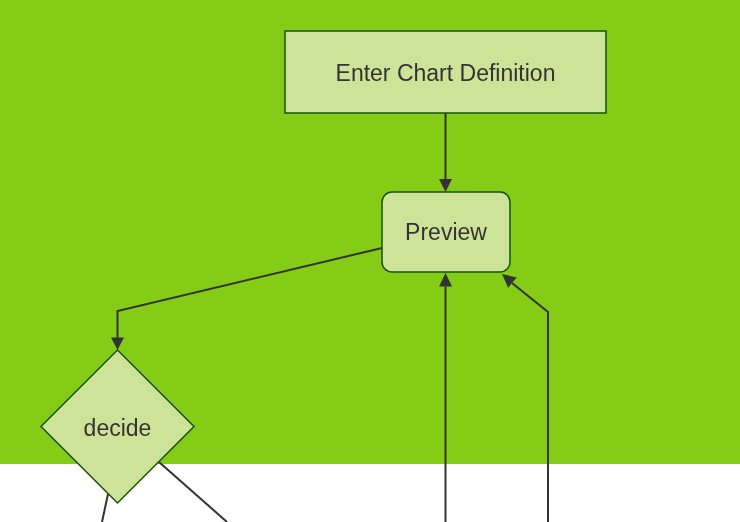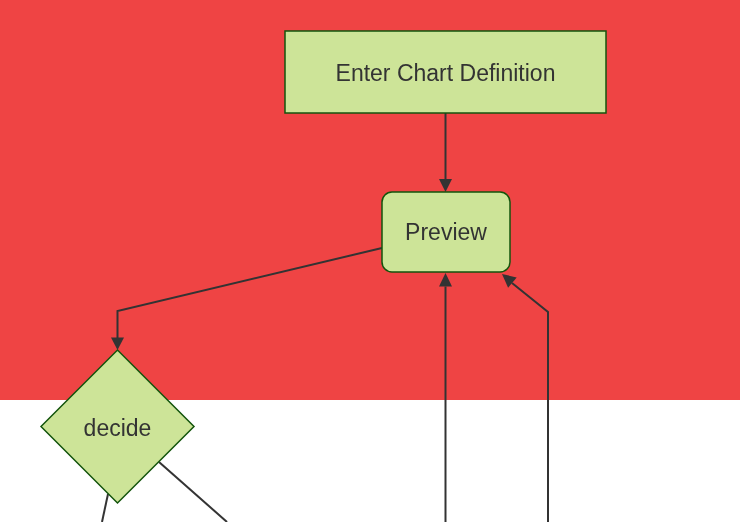--- a/index.html
+++ b/index.html
@@ -6,22 +6,22 @@
     margin: 0;
     padding: 0;
     background: #ffffff;
     width: 740px;
     height: 522px;
     overflow: hidden;
   }
   .canvas-wrap {
     position: relative;
     width: 740px;
-    height: 400px;
-    background: #ef4444;
+    height: 464px;
+    background: #84cc16;
   }
   svg.flowchart {
     display: block;
     font-family: "Liberation Sans", "DejaVu Sans", sans-serif;
   }
   .node-shape {
     fill: #cde498;
     stroke: #13540c;
     stroke-width: 1.5px;
   }

